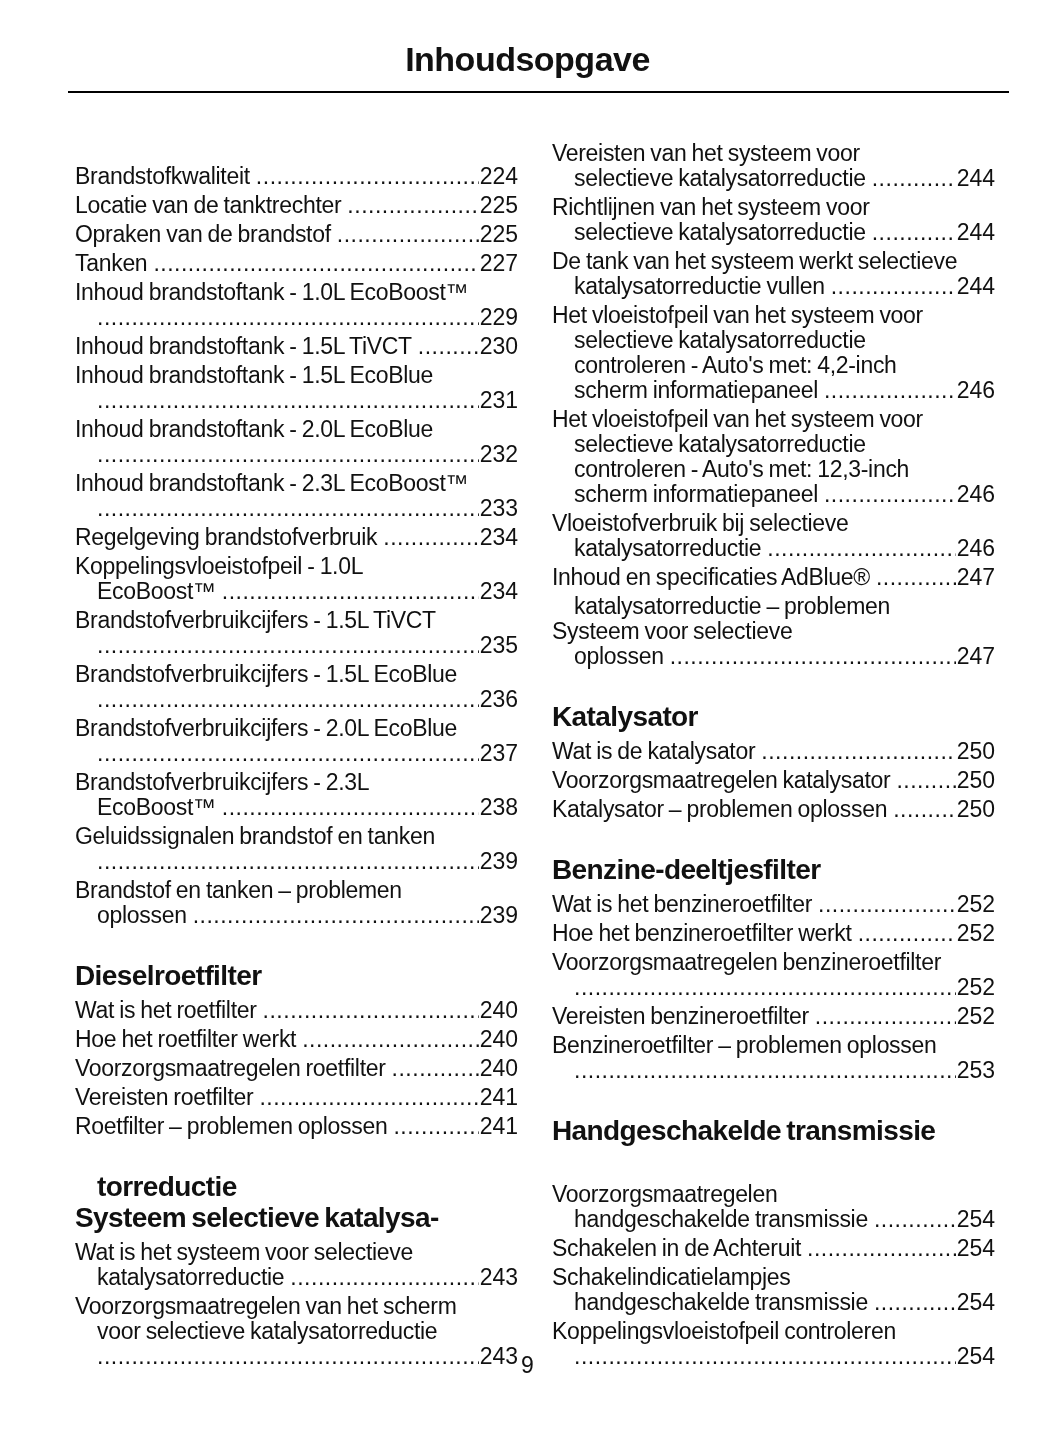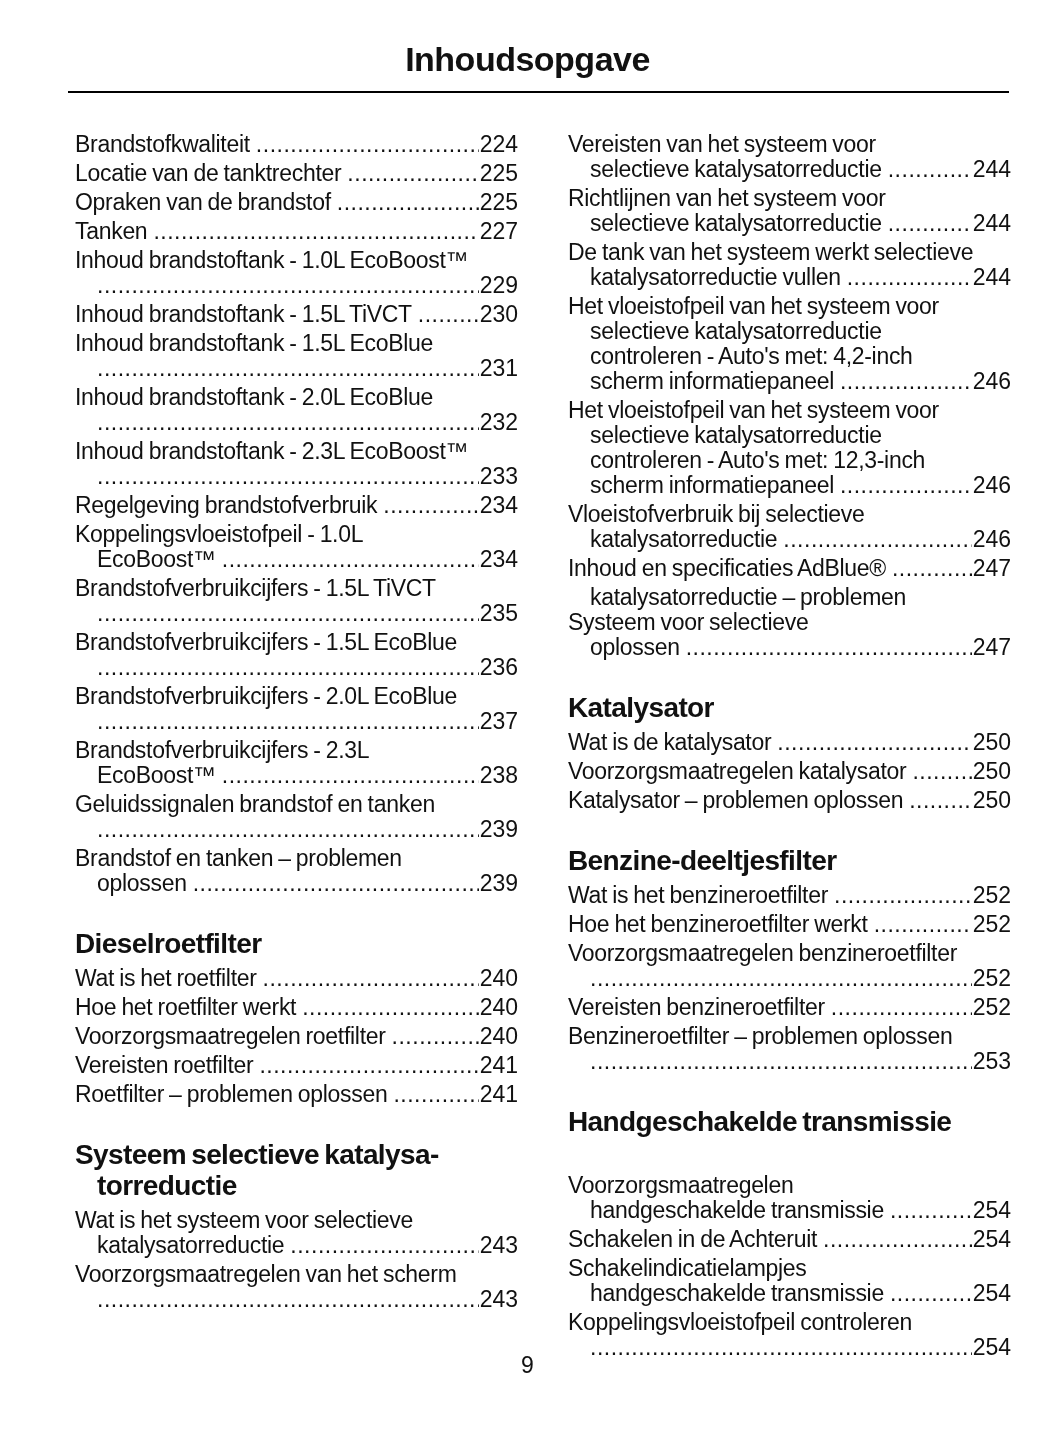--- a/index.html
+++ b/index.html
@@ -19,22 +19,22 @@
     font-size: 34px; font-weight: bold;
     letter-spacing: -0.5px;
     margin: 0;
   }
   .rule {
     position: absolute; top: 91px; left: 68px;
     width: 941px; height: 2px; background: #000;
   }
 
   .content {
-    position: absolute; top: 132px; left: 75px; width: 935px;
-    display: flex; gap: 50px;
+    position: absolute; top: 141px; left: 75px; width: 935px;
+    display: flex; gap: 34px; align-items: flex-end;
   }
   .col { width: 443px; flex: none; }
 
   .toc-entry {
     font-size: 23px; line-height: 25px;
     margin-bottom: 4px;
     letter-spacing: -0.3px; word-spacing: -1px;
   }
   .line { white-space: nowrap; }
   .cont { padding-left: 22px; }
@@ -234,33 +234,34 @@
           </div>
         </div>
         <div class="toc-entry">
           <div class="line lastline">
             <span class="txt">Roetfilter – problemen oplossen</span>
             <span class="dots" aria-hidden="true">......................................................................................................................................................</span>
             <span class="pg">241</span>
           </div>
         </div>
         <div class="toc-heading">
+          <div class="hline cont">torreductie</div>
           <div class="hline">Systeem selectieve katalysa-</div>
-          <div class="hline cont">torreductie</div>
         </div>
         <div class="toc-entry">
           <div class="line">Wat is het systeem voor selectieve</div>
           <div class="line lastline cont">
             <span class="txt">katalysatorreductie</span>
             <span class="dots" aria-hidden="true">......................................................................................................................................................</span>
             <span class="pg">243</span>
           </div>
         </div>
         <div class="toc-entry">
           <div class="line">Voorzorgsmaatregelen van het scherm</div>
+          <div class="line cont">voor selectieve katalysatorreductie</div>
           <div class="line lastline cont">
             <span class="txt"></span>
             <span class="dots" aria-hidden="true">......................................................................................................................................................</span>
             <span class="pg">243</span>
           </div>
         </div>
       </div>
     <div class="col">
         <div class="toc-entry">
           <div class="line">Vereisten van het systeem voor</div>

